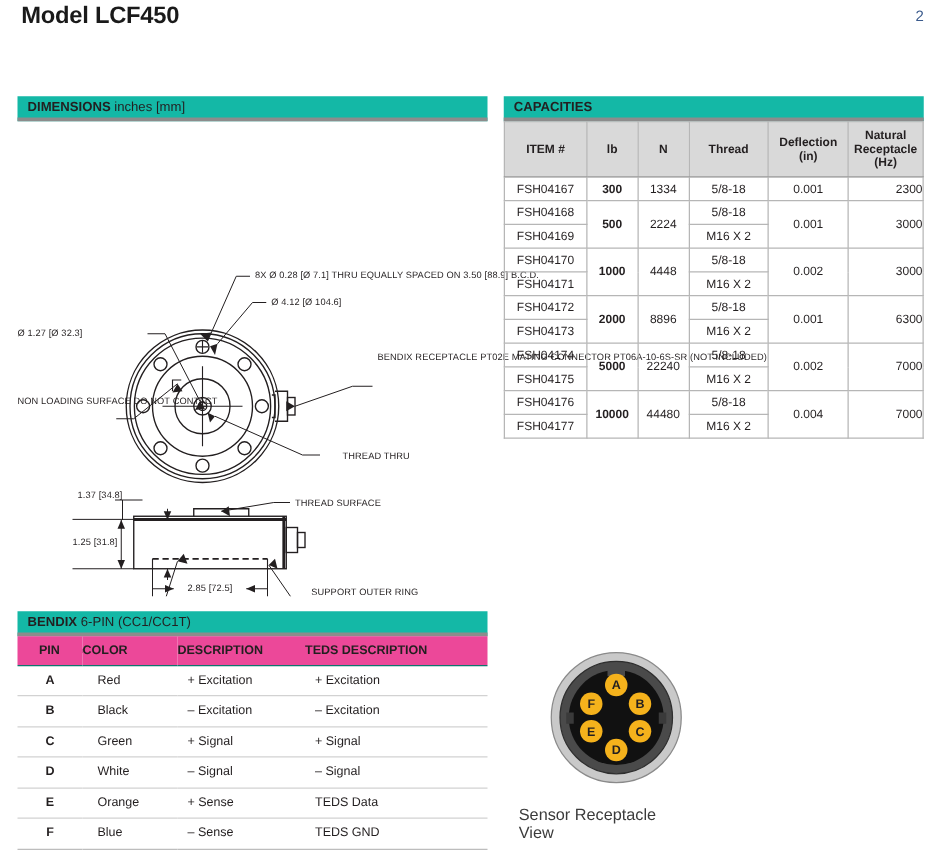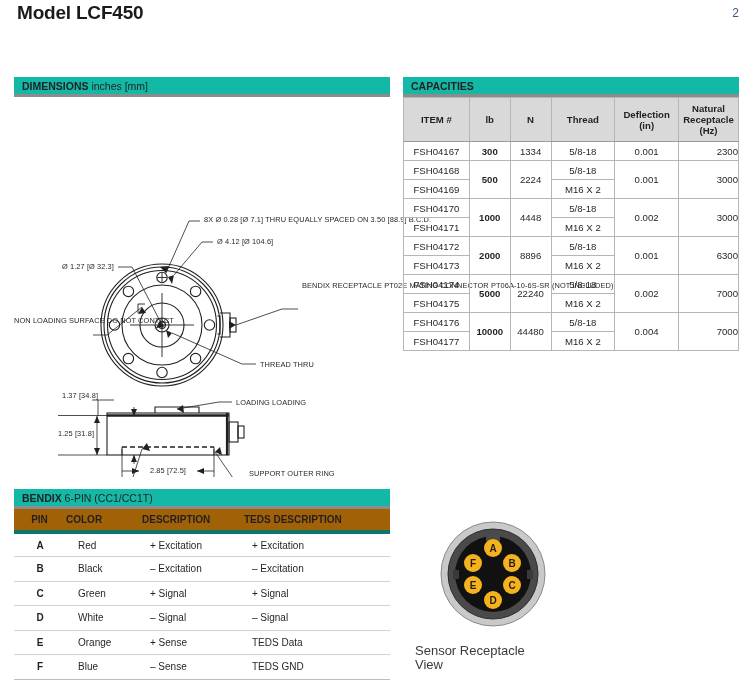--- a/index.html
+++ b/index.html
@@ -40,21 +40,21 @@
   #dim-canvas { position:relative; width:376px; height:380px; }
   #dim-canvas svg { position:absolute; left:0; top:0; }
   .cal {
     position:absolute;
     font-size:7.4px;
     line-height:9.2px;
     color:#231f20;
     white-space:nowrap;
     letter-spacing:0.1px;
   }
-  .cal.r { text-align:right; }
+  .cal.r { text-align:left; }
   .cal.c { text-align:center; }
 
   
   #capacities-panel { position:absolute; left:403px; top:77px; width:336px; }
   table.grid { border-collapse:collapse; width:336px; font-size:9.6px; }
   table.grid th, table.grid td {
     border:1px solid #b6b6b6;
     text-align:center;
     padding:0;
     height:19px;
@@ -76,26 +76,26 @@
   table.grid td.nn { width:41px; }
   table.grid td.thread { width:64px; }
   table.grid td.defl { width:64px; }
   table.grid td.freq { width:60px;text-align:right; }
   .grp-top td { border-top:1px solid #8f8f8f; }
 
   
   #bendix-panel { position:absolute; left:14px; top:489px; width:376px; }
   table.pin { border-collapse:collapse; width:376px; font-size:10px; }
   table.pin th {
-    background:#a16207;
+    background:#ec4899;
     font-weight:bold;
     font-size:10px;
     height:23px;
     color:#231f20;
-    border-bottom:4px solid #0f766e;
+    border-bottom:1px solid #0f766e;
   }
   table.pin td {
     height:24.5px;
     border-bottom:1px solid #d2d2d2;
     color:#231f20;
     font-size:10px;
   }
   table.pin .c-pin { width:52px; text-align:center; font-weight:bold; }
   table.pin .c-color { width:76px; text-align:left; padding-left:12px; }
   table.pin .c-desc { width:102px; text-align:left; padding-left:8px; }
@@ -241,23 +241,23 @@
     <div class="cal" style="left:190px; top:118px; width:186px;">8X Ø 0.28 [Ø 7.1] THRU EQUALLY SPACED ON 3.50 [88.9] B.C.D.</div>
 
     <div class="cal" style="left:203px; top:140px;">Ø 4.12 [Ø 104.6]</div>
 
     <div class="cal r" style="left:0px; top:165px; width:100px;">Ø 1.27 [Ø 32.3]</div>
 
     <div class="cal r" style="left:0px; top:219px; width:75px;">NON LOADING SURFACE DO NOT CONTACT</div>
 
     <div class="cal" style="left:288px; top:184px; width:90px;">BENDIX RECEPTACLE PT02E MATING CONNECTOR PT06A-10-6S-SR (NOT INCLUDED)</div>
 
-    <div class="cal" style="left:246px; top:263px;">THREAD THRU</div>
-
-    <div class="cal" style="left:222px; top:301px;">LOADING LOADING</div>
+    <div class="cal" style="left:260px; top:263px;">THREAD THRU</div>
+
+    <div class="cal" style="left:222px; top:301px;">THREAD SURFACE</div>
 
     <div class="cal" style="left:235px; top:372px; width:70px;">SUPPORT OUTER RING</div>
 
     <div class="cal r" style="left:0px; top:418px; width:92px;">DO NOT APPLY LOAD ON COVER</div>
 
     <div class="cal" style="left:48px; top:294px;">1.37 [34.8]</div>
 
     <div class="cal" style="left:44px; top:332px;">1.25 [31.8]</div>
 
     <div class="cal c" style="left:126px; top:369px; width:56px;">2.85 [72.5]</div>

